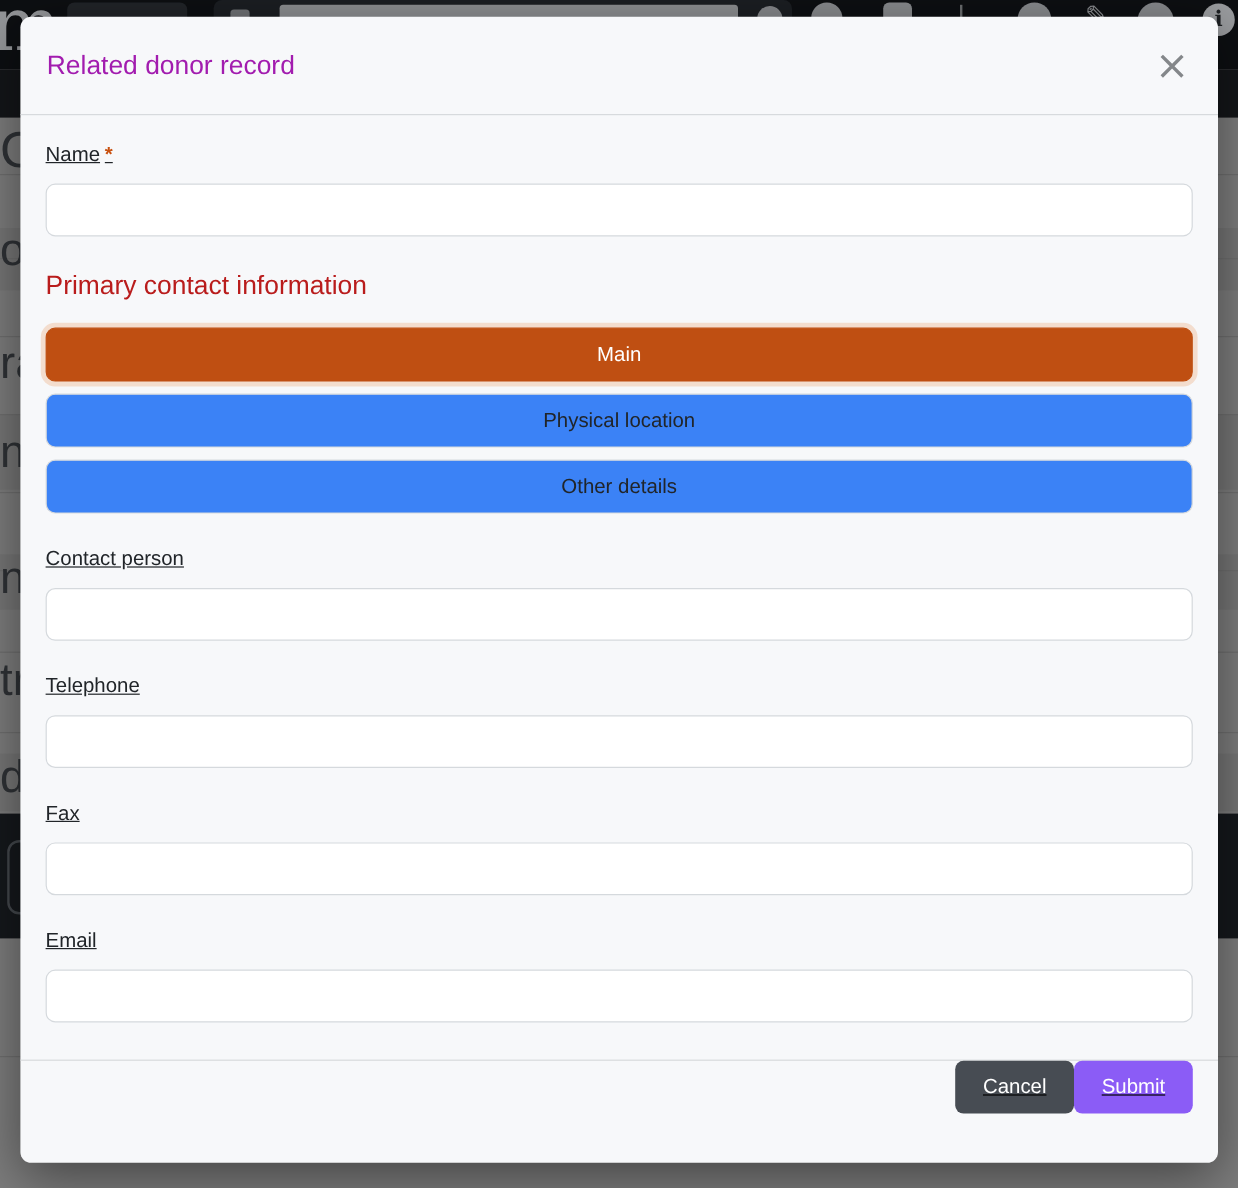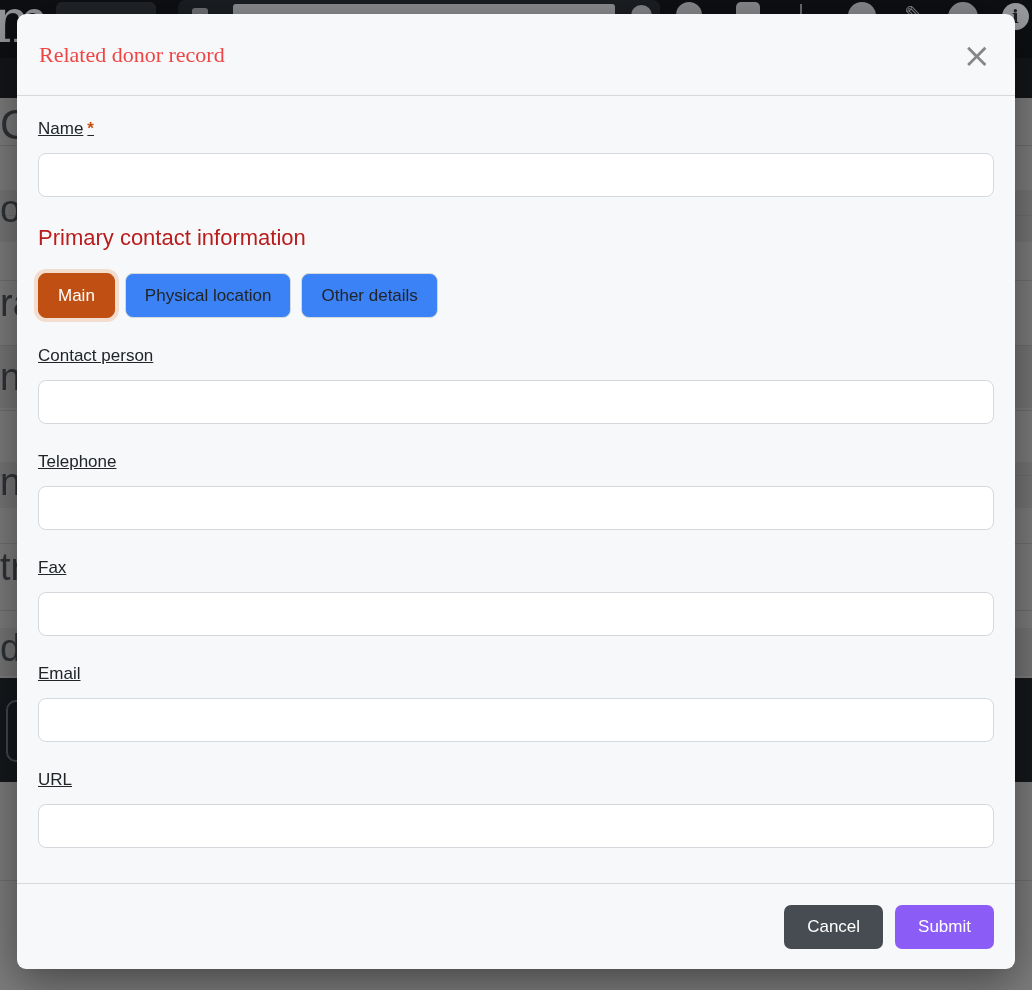--- a/index.html
+++ b/index.html
@@ -79,54 +79,54 @@
     position:absolute; left:17px; top:14px; width:998px; height:955px;
     background:#f7f8fa; border-radius:9px; z-index:10;
     box-shadow:0 12px 45px rgba(0,0,0,.45);
     display:flex; flex-direction:column;
   }
   .modal-header {
     height:82px; flex:0 0 82px; display:flex; align-items:center;
     justify-content:space-between; padding:0 22px;
     border-bottom:1px solid #d7dadd;
   }
-  .modal-title { font-size:22px; color:#ef4444;font-family:Liberation Serif, serif; }
+  .modal-title { font-size:22px; color:#a21caf; }
   .close-btn {
     background:none; border:none; font-size:34px; line-height:1;
     color:#84878a; cursor:pointer; font-family:"DejaVu Sans",sans-serif;
     padding:0 2px;
   }
   .modal-body { flex:1 1 auto; padding:22px 21px 0; overflow:hidden; }
   .field-label { display:block; font-size:17px; color:#212529; line-height:22px;text-decoration:underline; }
   .req { color:#c8500f; font-weight:bold; margin-left:4px; }
   .text-input {
     display:block; width:100%; height:44px; margin-top:13px;
     background:#fff; border:1px solid #d5d9dd; border-radius:8px;
     font-size:17px; color:#212529; padding:0 12px; outline:none;
   }
   .section-heading {
     font-size:22px; font-weight:400; color:#b91c1c;
     margin-top:26px; line-height:29px;
   }
-  .tab-row { margin-top:21px; display:flex; gap:10px; }
+  .tab-row { margin-top:21px; display:flex; gap:10px;flex-direction:column; }
   .tab-btn {
     height:45px; padding:0 19px; font-size:17px; border-radius:8px;
     background:#3b82f6; border:1px solid #d5d9dd; color:#212529; cursor:pointer;
     font-family:inherit;
   }
   .tab-btn.active {
     background:#bf4f12; border-color:#bf4f12; color:#fff;
     box-shadow:0 0 0 4px #f3ddce;
   }
   .field-group { margin-top:27px; }
   .field-group.first { }
   .modal-footer {
     flex:0 0 86px; border-top:1px solid #d7dadd;
-    display:flex; align-items:center; justify-content:flex-end;
-    gap:12px; padding:0 21px;
+    display:flex; align-items:flex-start; justify-content:flex-end;
+    padding:0 21px;text-decoration:underline;
   }
   .btn {
     height:44px; padding:0 23px; border:none; border-radius:7px;
     font-size:17px; color:#fff; cursor:pointer; font-family:inherit;
   }
   .btn-cancel { background:#474c53; }
   .btn-submit { background:#8b5cf6; }
 </style>
 </head>
 <body>

